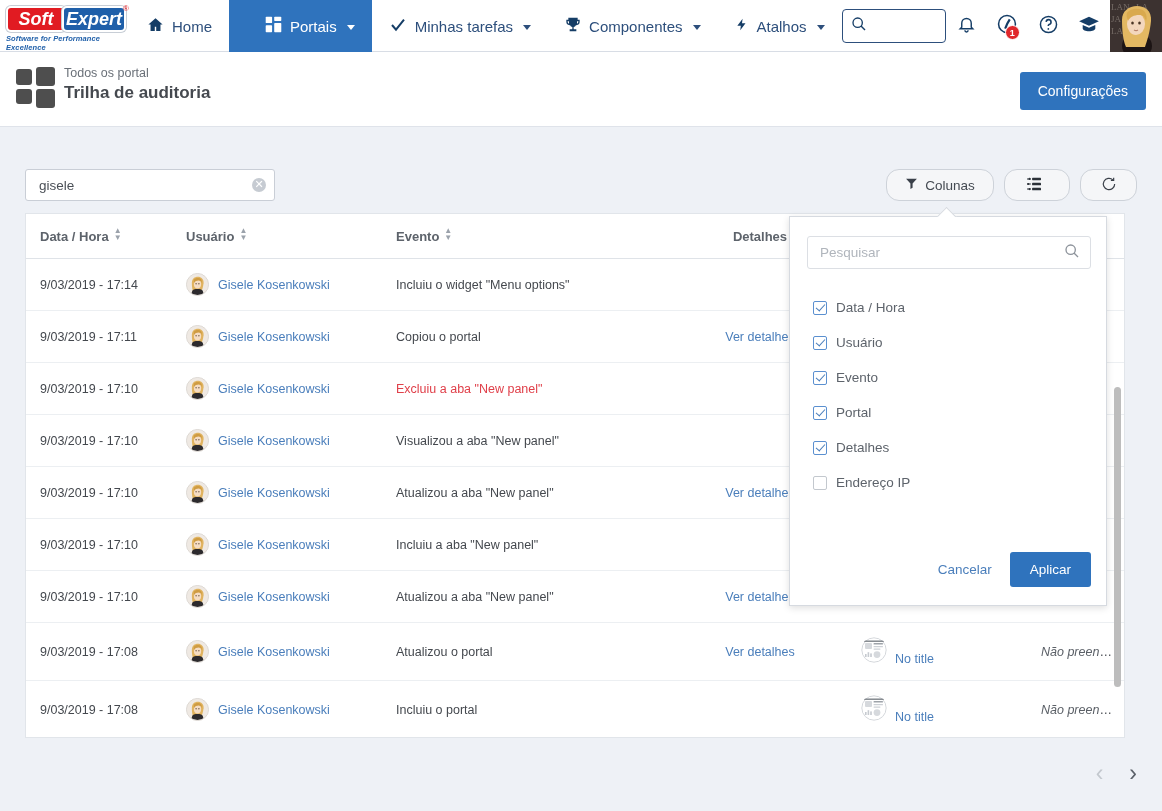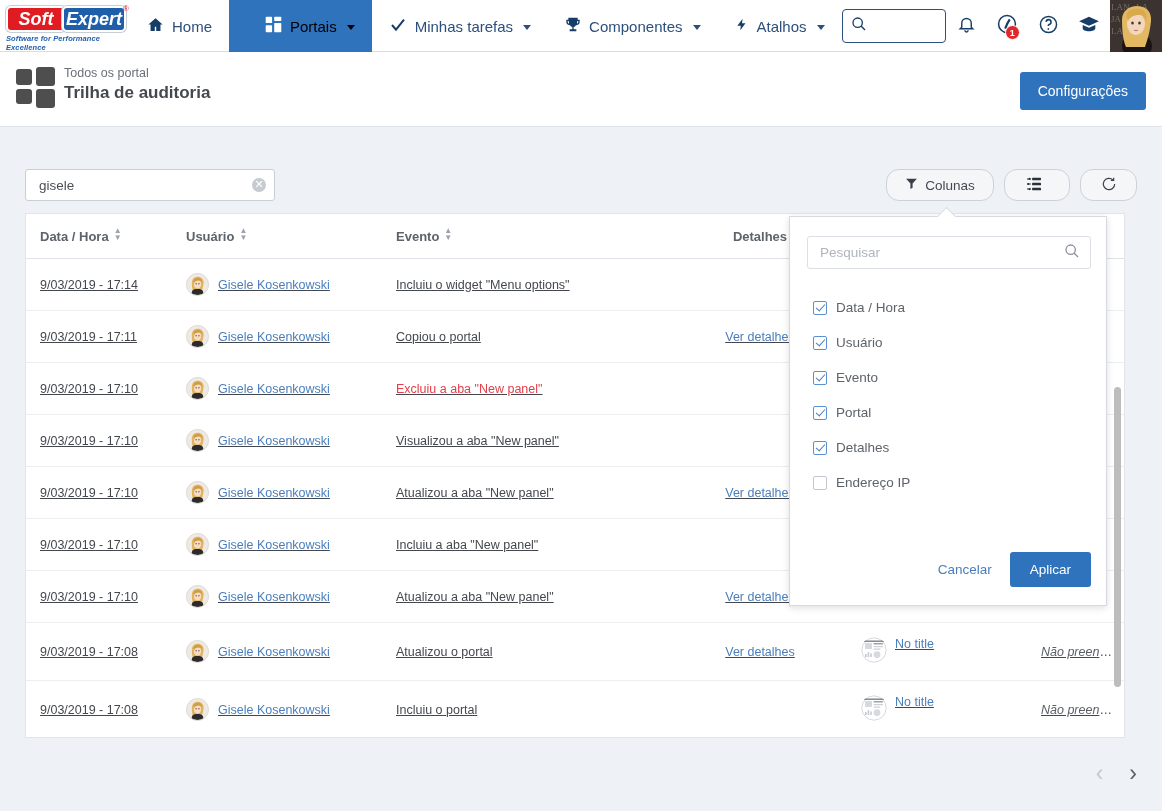--- a/index.html
+++ b/index.html
@@ -41,21 +41,21 @@
   .logo-tag {
     position: absolute; left: 0; top: 30px; font-size: 7.5px; color: #1f5fa9;
     font-style: italic; font-weight: bold; letter-spacing: .1px;
   }
 
   .navitem {
     display: flex; align-items: center; gap: 8px; padding: 0 17px;
     font-size: 15px; color: #2d4f7c; cursor: pointer; height: 52px;
     white-space: nowrap;
   }
-  .navitem.active { background: #2f73bd; color: #000000; padding-left: 36px; }
+  .navitem.active { background: #2f73bd; color: #ffffff; padding-left: 36px; }
   .navitem .caret {
     width: 0; height: 0; border-left: 4.5px solid transparent;
     border-right: 4.5px solid transparent; border-top: 5px solid currentColor;
     margin-left: 2px; margin-top: 3px;
   }
   .navspacer { flex: 1 1 auto; }
 
   .navsearch {
     width: 110px; height: 34px; border: 1px solid #2d4f7c; border-radius: 4px;
     display: flex; align-items: center; padding: 0 8px; margin-top: 9px;
@@ -139,21 +139,21 @@
   }
   table.audit { width: 100%; border-collapse: collapse; table-layout: fixed; }
   table.audit th {
     text-align: left; font-size: 13px; color: #5d636b; font-weight: bold;
     padding: 14px 10px 14px 10px; border-bottom: 1px solid #dfe3e8;
     background: #fff; white-space: nowrap;
   }
   table.audit td {
     font-size: 12.5px; color: #44484e; padding: 14px 10px;
     border-bottom: 1px solid #eceff2; vertical-align: middle;
-    white-space: nowrap; overflow: hidden; text-overflow: ellipsis; text-decoration: underline;
+    white-space: nowrap; overflow: hidden; text-overflow: ellipsis;
   }
   .col-data { width: 150px; padding-left: 14px !important; }
   .col-user { width: 210px; }
   .col-evt  { width: 283px; }
   .col-det  { width: 182px; }
   .col-por  { width: 180px; }
   .col-pan  { width: 95px; }
   .sortico {
     display: inline-block; width: 8px; margin-left: 5px; position: relative;
     top: -1px; color: #9ba2ab; font-size: 8px; line-height: 7px;
@@ -162,21 +162,21 @@
   .userlink, .evtlink, .portallink {
     color: #4a7ebb; text-decoration: none; cursor: pointer;
   }
   .cell-user { display: flex; align-items: center; gap: 9px; }
   .avatar-sm {
     width: 23px; height: 23px; border-radius: 50%; flex: 0 0 auto;
     overflow: hidden; background: #e8e4e0; border: 1px solid #ddd8d3;
   }
   .evt-del { color: #e0404a; }
   .detlink { color: #4a7ebb; cursor: pointer; }
-  .cell-portal { display: flex; align-items: flex-start; gap: 8px; }
+  .cell-portal { display: flex; align-items: flex-end; gap: 8px; }
   .picon { width: 26px; height: 26px; border-radius: 50%; flex: 0 0 auto; }
   .napreench { color: #5a5f66; font-style: italic; font-size: 12.5px; }
 
   
   .vscroll {
     position: absolute; right: 3px; top: 173px; width: 7px; height: 300px;
     background: #bdbdbd; border-radius: 4px;
   }
 
   

